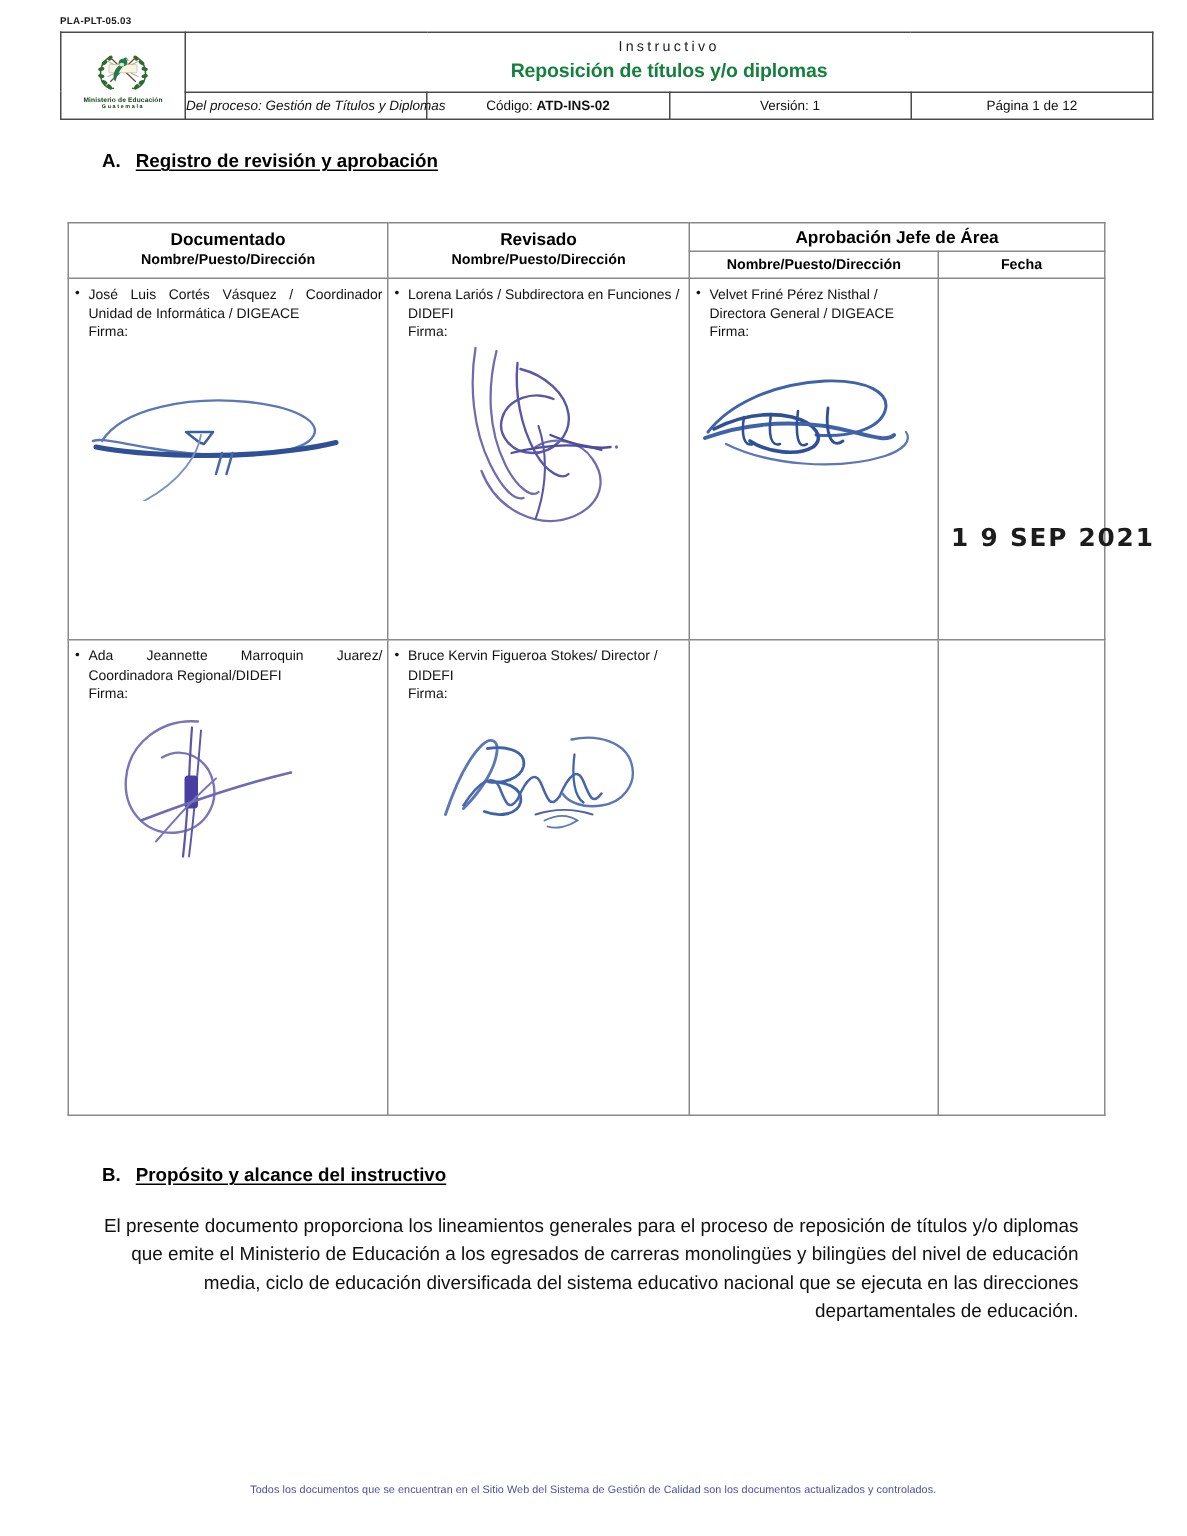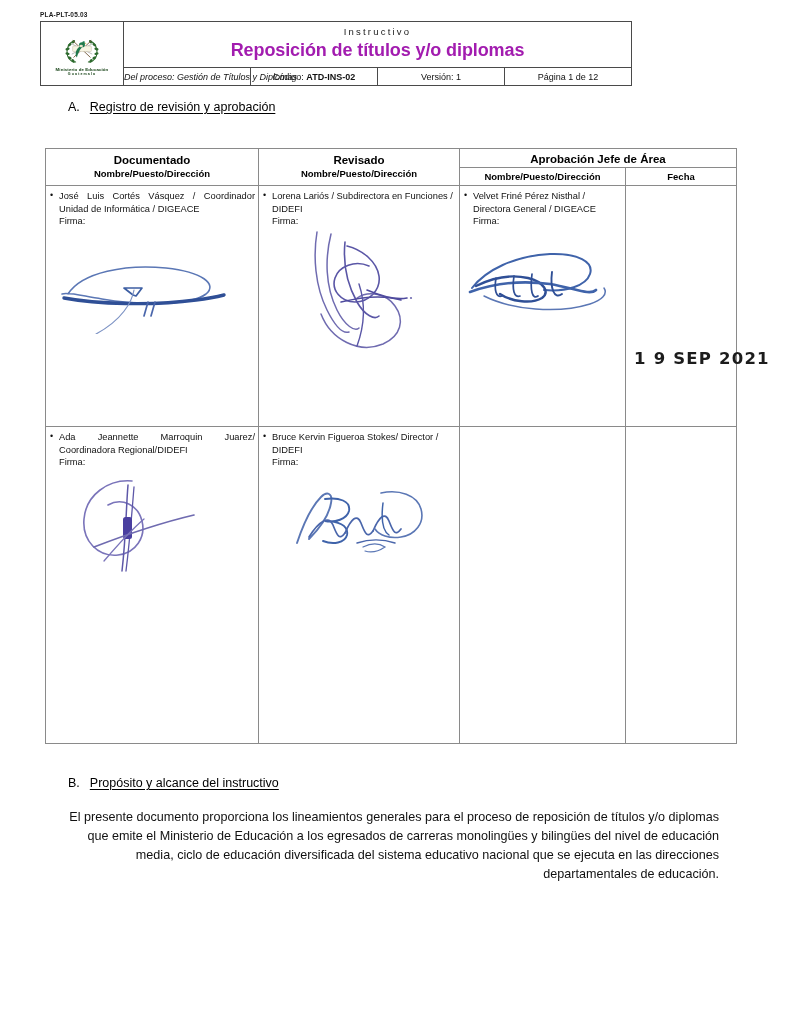--- a/index.html
+++ b/index.html
@@ -32,21 +32,21 @@
     font-weight: bold;
     letter-spacing: 0.2px;
     color: #1a1a1a;
   }
 
   
   .header-table {
     position: absolute;
     left: 40px;
     top: 21px;
-    width: 592px;
+    width: 729px;
     border-collapse: collapse;
     table-layout: fixed;
   }
   .header-table td {
     border: 1px solid #4a4a4a;
     padding: 0;
     vertical-align: middle;
   }
   .logo-cell {
     width: 82px;
@@ -81,44 +81,44 @@
     text-align: center;
     padding: 4px 0 5px 0 !important;
   }
   .title-kicker {
     font-size: 9.5px;
     letter-spacing: 2.2px;
     color: #1a1a1a;
     line-height: 1.35;
   }
   .title-main {
-    font-size: 18px;
-    font-weight: bold;
-    color: #a21caf;
+    font-size: 13px;
+    font-weight: bold;
+    color: #15803d;
     line-height: 1.3;
     letter-spacing: -0.1px;
   }
   .meta-cell {
     height: 17px;
     text-align: center;
     font-size: 9px;
     color: #111;
     white-space: nowrap;
   }
   .meta-cell.proc { width: 341px; font-style: italic; }
   .meta-cell.code { width: 150px; }
   .meta-cell.ver  { width: 108px; }
   .meta-cell.pag  { width: 130px; }
   .meta-strong { font-weight: bold; }
 
   
   .section-heading {
     position: absolute;
     font-size: 12.5px;
-    font-weight: normal;
+    font-weight: bold;
     color: #000;
     white-space: nowrap;
   }
   .section-heading .letter { margin-right: 10px; }
   .section-heading .txt { text-decoration: underline; text-underline-offset: 2px; }
 
   #heading-a { left: 68px; top: 100px; }
   #heading-b { left: 68px; top: 776px; }
 
   
@@ -448,14 +448,15 @@
     </tr>
   </tbody>
     </table>
 
   <div class="section-heading" id="heading-b">
     <span class="letter">B.</span><span class="txt">Propósito y alcance del instructivo</span>
   </div>
 
   <div class="body-par">El presente documento proporciona los lineamientos generales para el proceso de reposición de títulos y/o diplomas que emite el Ministerio de Educación a los egresados de carreras monolingües y bilingües del nivel de educación media, ciclo de educación diversificada del sistema educativo nacional que se ejecuta en las direcciones departamentales de educación.</div>
 
+  <div class="footer">Todos los documentos que se encuentran en el Sitio Web del Sistema de Gestión de Calidad son los documentos actualizados y controlados.</div>
 
 </div>
 
 </body></html>

